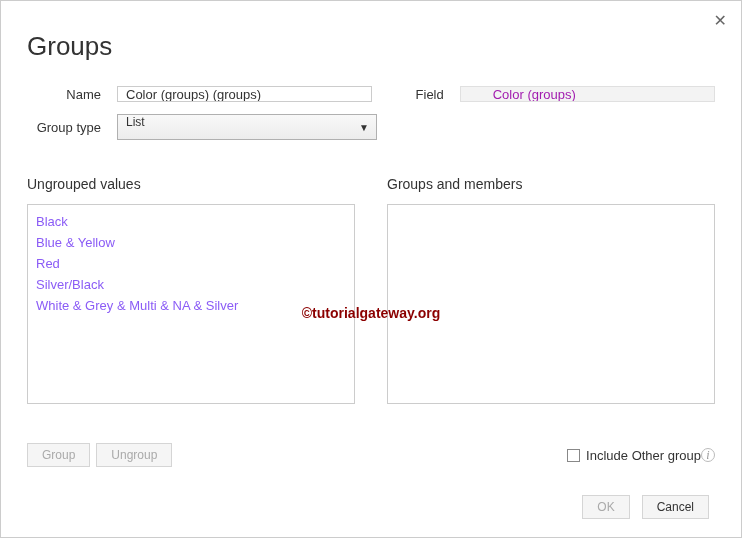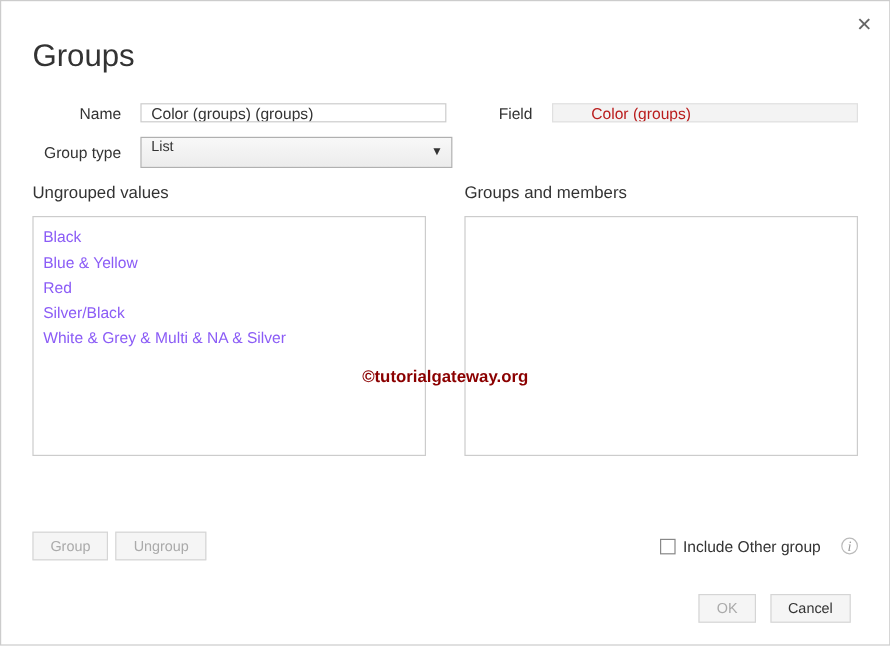--- a/index.html
+++ b/index.html
@@ -56,21 +56,21 @@
       padding: 0 8px;
       font-family: inherit;
       font-size: 13px;
       color: #333;
       background: #fff;
     }
     .text-input.name-input { width: 260px; }
     .text-input.readonly {
       background: #f3f3f3;
       border: 1px solid #e0e0e0;
-      color: #b91c1c;
+      color: #a21caf;
       width: 260px;
       padding-left: 32px;
     }
     .field-label {
       width: 50px;
       flex-shrink: 0;
       margin-left: 6px;
     }
     .select-wrap {
       position: relative;
@@ -93,20 +93,21 @@
       right: 8px;
       top: 50%;
       transform: translateY(-50%);
       pointer-events: none;
       color: #333;
       font-size: 10px;
     }
     .columns {
       display: flex;
       gap: 32px;
+      margin-top: 24px;
       flex: 1;
     }
     .col {
       flex: 1;
       display: flex;
       flex-direction: column;
     }
     .col-title {
       font-size: 14px;
       color: #333;
@@ -131,21 +132,21 @@
       gap: 32px;
       margin-top: 10px;
     }
     .below-left, .below-right {
       flex: 1;
       display: flex;
       align-items: center;
     }
     .below-right {
       justify-content: flex-end;
-      gap: 17px;
+      gap: 0;
     }
     .btn {
       border: 1px solid #d5d5d5;
       background: #f5f5f5;
       height: 24px;
       padding: 0 14px;
       font-family: Liberation Sans, sans-serif;
       font-size: 12px;
       color: #333;
       cursor: pointer;

